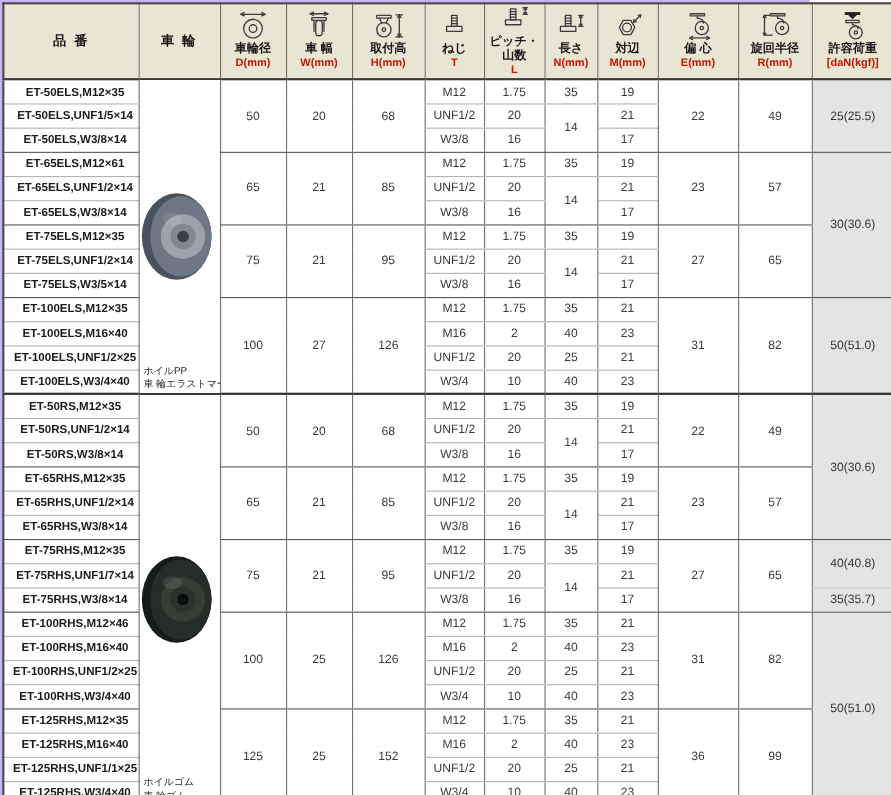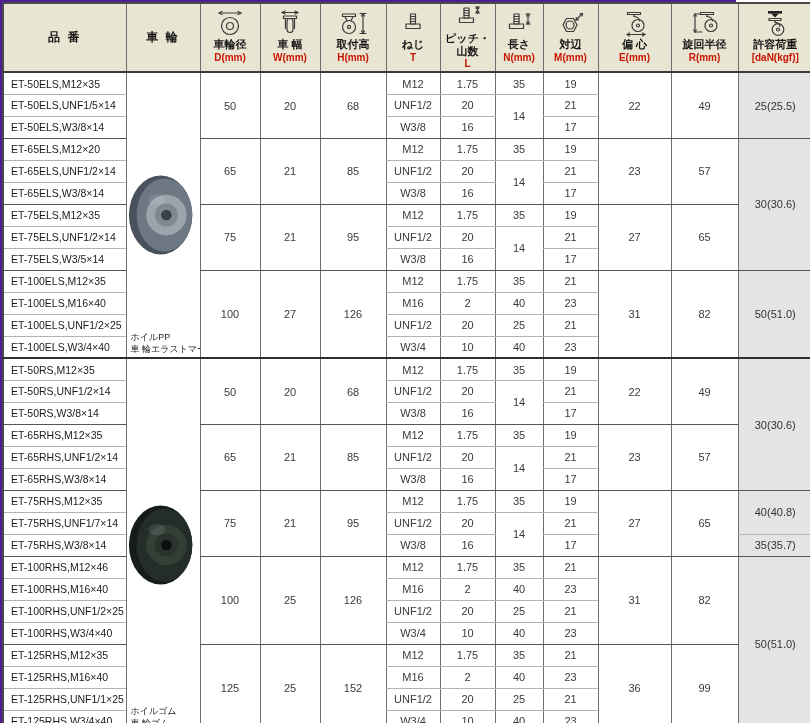--- a/index.html
+++ b/index.html
@@ -1,23 +1,23 @@
 <!DOCTYPE html>
 <html><head>
 <meta charset="utf-8">
 <style>
 *{box-sizing:border-box;margin:0;padding:0}
 html,body{width:810px;height:723px;background:#ffffff;font-family:"Liberation Sans",sans-serif}
-#wrap{width:736px;height:723px;padding:2px;background:#4c1d95}
+#wrap{width:736px;height:723px;padding:2px;background:#c4b5fd}
 table{border-collapse:collapse;table-layout:fixed;width:806px;border:2px solid #4a4a4a;background:#fff}
 th,td{overflow:hidden}
 th{border-left:1px solid #6e6e6e;border-bottom:2px solid #3a3a3a;background:#e9e5d3;height:55px;vertical-align:middle;text-align:center;padding:1px 0}
 th:first-child,td:first-child{border-left:none}
 td{border-left:1px solid #6e6e6e;border-bottom:1px solid #b3b3b3;height:22px;font-size:11px;color:#3a3a3a;text-align:center;vertical-align:middle;background:#fff}
-td.part{text-align:left;padding-left:7px;font-weight:normal;font-size:10.5px;color:#1b1b1b;letter-spacing:0}
+td.part{text-align:center;padding-left:7px;font-weight:bold;font-size:10.5px;color:#1b1b1b;letter-spacing:0}
 td.load{background:#e4e4e4;color:#333}
 td.grp{border-bottom:1px solid #565656}
 td.section{border-bottom:2px solid #2f2f2f}
 td.wheel{position:relative;background:#fff}
 .hlabel{font-size:11px;font-weight:bold;color:#161616;line-height:1.15}
 .hlabel.big{font-size:12px;letter-spacing:2px}
 .hsub{font-size:10px;font-weight:bold;color:#c81400;line-height:1.3}
 .hicon{height:27px;display:flex;align-items:flex-end;justify-content:center;padding-bottom:1px}
 .hicon svg{display:block}
 .wheelbox{display:flex;align-items:center;justify-content:center}
@@ -256,21 +256,21 @@
           <td rowspan="2" class="grp">14</td>
           <td>21</td>
         </tr>
         <tr>
           <td class="grp part">ET-50ELS,W3/8×14</td>
           <td class="grp">W3/8</td>
           <td class="grp">16</td>
           <td class="grp">17</td>
         </tr>
         <tr>
-          <td class="part">ET-65ELS,M12×20</td>
+          <td class="part">ET-65ELS,M12×61</td>
           <td rowspan="3" class="grp">65</td>
           <td rowspan="3" class="grp">21</td>
           <td rowspan="3" class="grp">85</td>
           <td>M12</td>
           <td>1.75</td>
           <td>35</td>
           <td>19</td>
           <td rowspan="3" class="grp">23</td>
           <td rowspan="3" class="grp">57</td>
           <td rowspan="6" class="grp load">30(30.6)</td>

